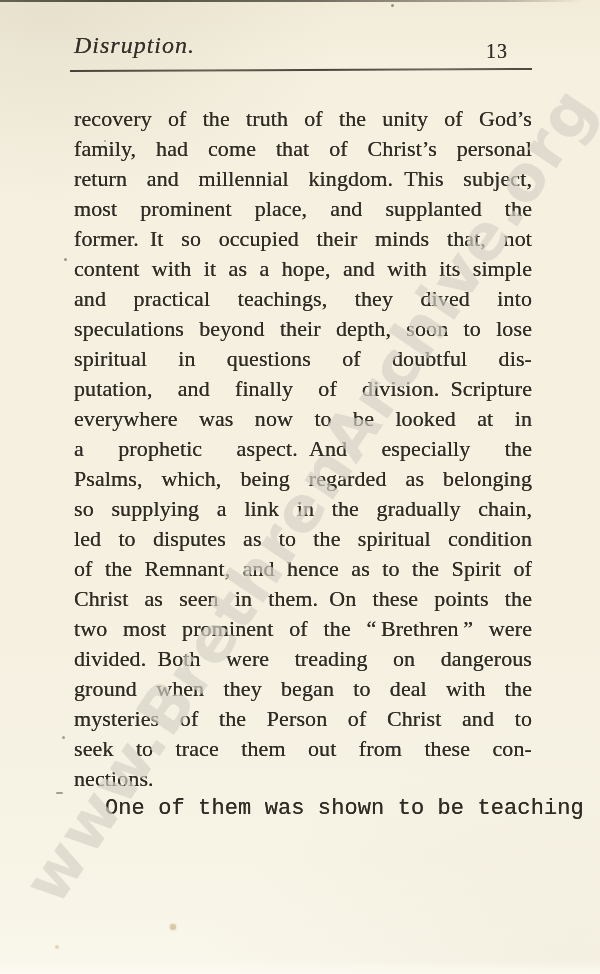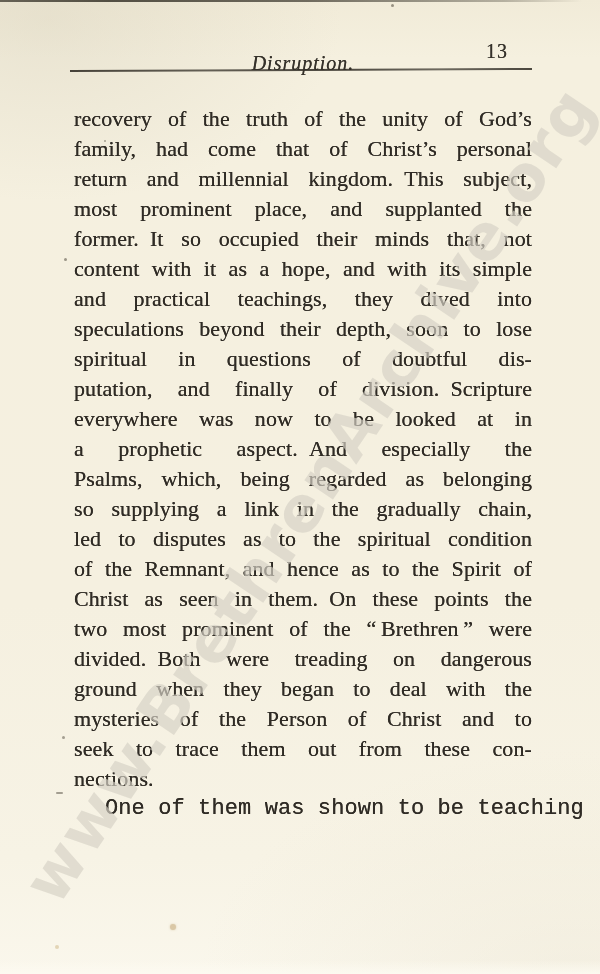--- a/index.html
+++ b/index.html
@@ -19,24 +19,24 @@
     position:absolute;left:0;top:0;width:100%;height:2px;
     background:linear-gradient(to right,
       rgba(70,66,55,.80), rgba(70,66,55,.92) 18%, rgba(70,66,55,.75) 52%,
       rgba(70,66,55,.35) 84%, rgba(70,66,55,0) 97%);
   }
   .bottom-edge{
     position:absolute;left:0;bottom:0;width:100%;height:14px;
     background:linear-gradient(to top, rgba(253,251,242,.85), rgba(253,251,242,0));
   }
   .running-head{
-    position:absolute;left:74px;top:53px;width:458px;
-    text-align:center;
+    position:absolute;left:74px;top:35px;width:458px;
+    text-align:left;
     font-style:italic;
-    font-size:20px;line-height:21px;
+    font-size:24px;line-height:21px;
     letter-spacing:1px;
     color:#35312a;
     text-shadow:0 0 .6px rgba(45,41,34,.85);
   }
   .page-number{
     position:absolute;left:486px;top:41px;
     font-size:20px;line-height:20px;
     letter-spacing:1px;
     color:#35312a;
     text-shadow:0 0 .6px rgba(45,41,34,.85);

